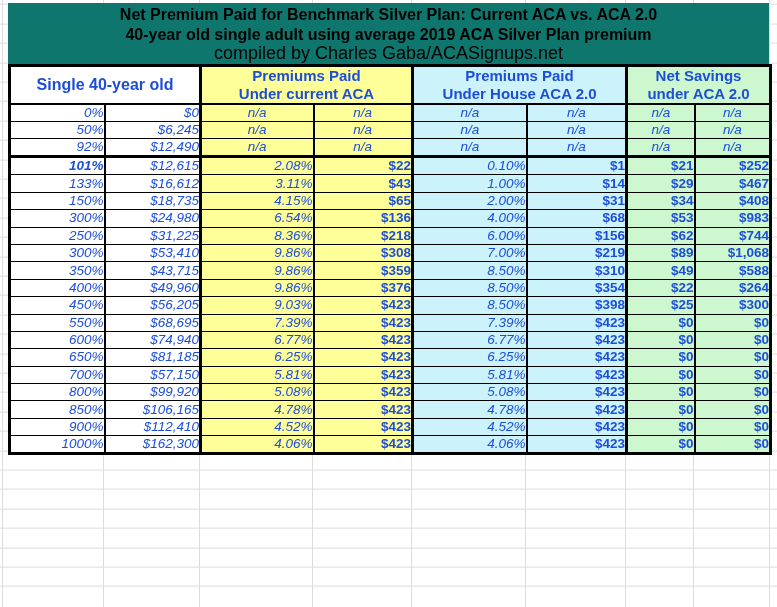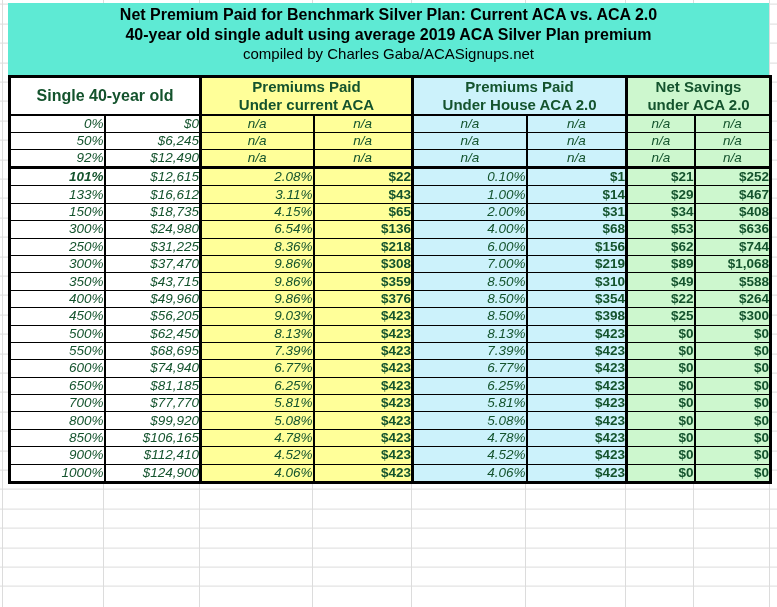--- a/index.html
+++ b/index.html
@@ -6,29 +6,29 @@
   body{font-family:"Liberation Sans",sans-serif;background:#ffffff;}
   .stage{position:relative;width:777px;height:607px;background:#ffffff;overflow:hidden;}
 
   
   .gridlayer{position:absolute;inset:0;
     background-image:repeating-linear-gradient(to bottom,transparent 0 18.4px,#dcdcdc 18.4px 19.4px);
     background-position:0 -14.4px;}
   .gv{position:absolute;top:0;bottom:0;width:1px;background:#dcdcdc;}
 
   
-  .title-block{position:absolute;left:8px;top:3px;width:761px;height:72px;background:#5eead4;
+  .title-block{position:absolute;left:8px;top:3px;width:761px;height:72px;background:#0f766e;
     text-align:center;color:#000;}
   .t1{font-size:16px;font-weight:bold;line-height:19.5px;padding-top:2px;}
   .t2{font-size:16px;font-weight:bold;line-height:19.5px;}
-  .t3{font-size:15px;font-weight:normal;line-height:19.5px;}
-
-  
-  table.grid{position:absolute;left:8px;top:75px;width:761px;border-collapse:collapse;
-    table-layout:fixed;border:3px solid #000;color:#14532d;}
+  .t3{font-size:18px;font-weight:normal;line-height:19.5px;}
+
+  
+  table.grid{position:absolute;left:8px;top:64px;width:761px;border-collapse:collapse;
+    table-layout:fixed;border:3px solid #000;color:#1d4ed8;}
   .grid th,.grid td{border:1px solid #000;border-left-width:2px;border-right-width:2px;
     padding:0;overflow:hidden;white-space:pre-line;}
   
   .grid tr > *:nth-child(3){border-left-width:3px;}
   .grid thead tr.group-row > *:nth-child(2){border-left-width:3px;}
   .grid thead tr.group-row > *:nth-child(3){border-left-width:3px;}
   .grid thead tr.group-row > *:nth-child(4){border-left-width:3px;}
   .grid thead tr.sub-row > *:nth-child(5),
   .grid tbody td:nth-child(5){border-left-width:3px;}
   .grid thead tr.sub-row > *:nth-child(7),
@@ -166,35 +166,35 @@
           <td class="dol g">$408</td>
         </tr>
         <tr>
           <td class="c-fpl">300%</td>
           <td class="c-inc">$24,980</td>
           <td class="pct y">6.54%</td>
           <td class="dol y">$136</td>
           <td class="pct c">4.00%</td>
           <td class="dol c">$68</td>
           <td class="dol g">$53</td>
-          <td class="dol g">$636</td>
+          <td class="dol g">$983</td>
         </tr>
         <tr>
           <td class="c-fpl">250%</td>
           <td class="c-inc">$31,225</td>
           <td class="pct y">8.36%</td>
           <td class="dol y">$218</td>
           <td class="pct c">6.00%</td>
           <td class="dol c">$156</td>
           <td class="dol g">$62</td>
           <td class="dol g">$744</td>
         </tr>
         <tr>
           <td class="c-fpl">300%</td>
-          <td class="c-inc">$37,470</td>
+          <td class="c-inc">$53,410</td>
           <td class="pct y">9.86%</td>
           <td class="dol y">$308</td>
           <td class="pct c">7.00%</td>
           <td class="dol c">$219</td>
           <td class="dol g">$89</td>
           <td class="dol g">$1,068</td>
         </tr>
         <tr>
           <td class="c-fpl">350%</td>
           <td class="c-inc">$43,715</td>
@@ -219,30 +219,20 @@
           <td class="c-fpl">450%</td>
           <td class="c-inc">$56,205</td>
           <td class="pct y">9.03%</td>
           <td class="dol y">$423</td>
           <td class="pct c">8.50%</td>
           <td class="dol c">$398</td>
           <td class="dol g">$25</td>
           <td class="dol g">$300</td>
         </tr>
         <tr>
-          <td class="c-fpl">500%</td>
-          <td class="c-inc">$62,450</td>
-          <td class="pct y">8.13%</td>
-          <td class="dol y">$423</td>
-          <td class="pct c">8.13%</td>
-          <td class="dol c">$423</td>
-          <td class="dol g">$0</td>
-          <td class="dol g">$0</td>
-        </tr>
-        <tr>
           <td class="c-fpl">550%</td>
           <td class="c-inc">$68,695</td>
           <td class="pct y">7.39%</td>
           <td class="dol y">$423</td>
           <td class="pct c">7.39%</td>
           <td class="dol c">$423</td>
           <td class="dol g">$0</td>
           <td class="dol g">$0</td>
         </tr>
         <tr>
@@ -260,21 +250,21 @@
           <td class="c-inc">$81,185</td>
           <td class="pct y">6.25%</td>
           <td class="dol y">$423</td>
           <td class="pct c">6.25%</td>
           <td class="dol c">$423</td>
           <td class="dol g">$0</td>
           <td class="dol g">$0</td>
         </tr>
         <tr>
           <td class="c-fpl">700%</td>
-          <td class="c-inc">$77,770</td>
+          <td class="c-inc">$57,150</td>
           <td class="pct y">5.81%</td>
           <td class="dol y">$423</td>
           <td class="pct c">5.81%</td>
           <td class="dol c">$423</td>
           <td class="dol g">$0</td>
           <td class="dol g">$0</td>
         </tr>
         <tr>
           <td class="c-fpl">800%</td>
           <td class="c-inc">$99,920</td>
@@ -300,21 +290,21 @@
           <td class="c-inc">$112,410</td>
           <td class="pct y">4.52%</td>
           <td class="dol y">$423</td>
           <td class="pct c">4.52%</td>
           <td class="dol c">$423</td>
           <td class="dol g">$0</td>
           <td class="dol g">$0</td>
         </tr>
         <tr>
           <td class="c-fpl">1000%</td>
-          <td class="c-inc">$124,900</td>
+          <td class="c-inc">$162,300</td>
           <td class="pct y">4.06%</td>
           <td class="dol y">$423</td>
           <td class="pct c">4.06%</td>
           <td class="dol c">$423</td>
           <td class="dol g">$0</td>
           <td class="dol g">$0</td>
         </tr>
       </tbody>
   </table>
 

